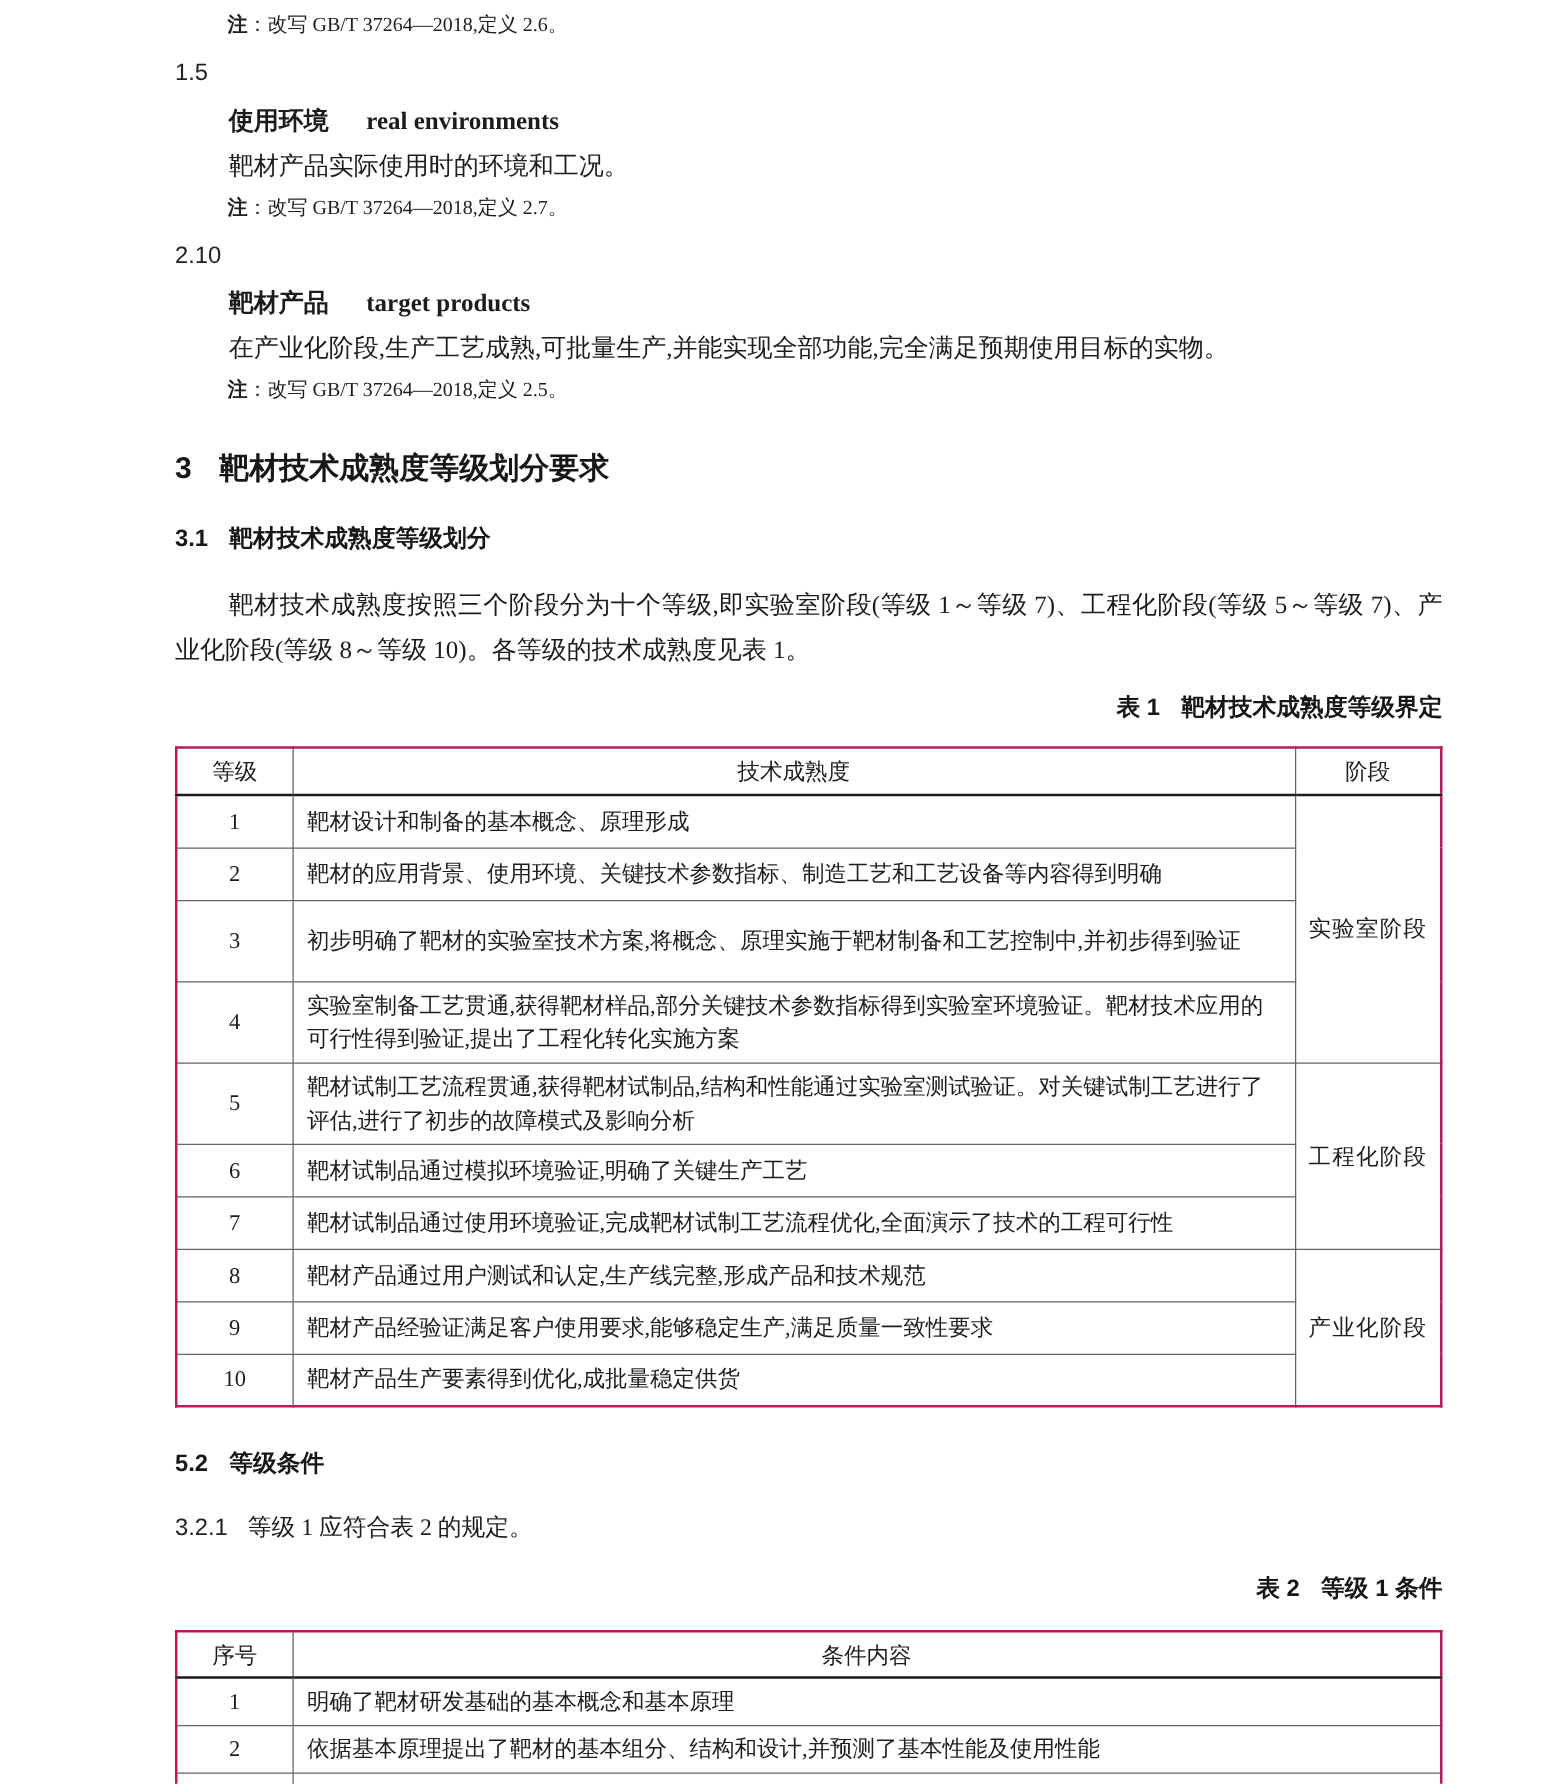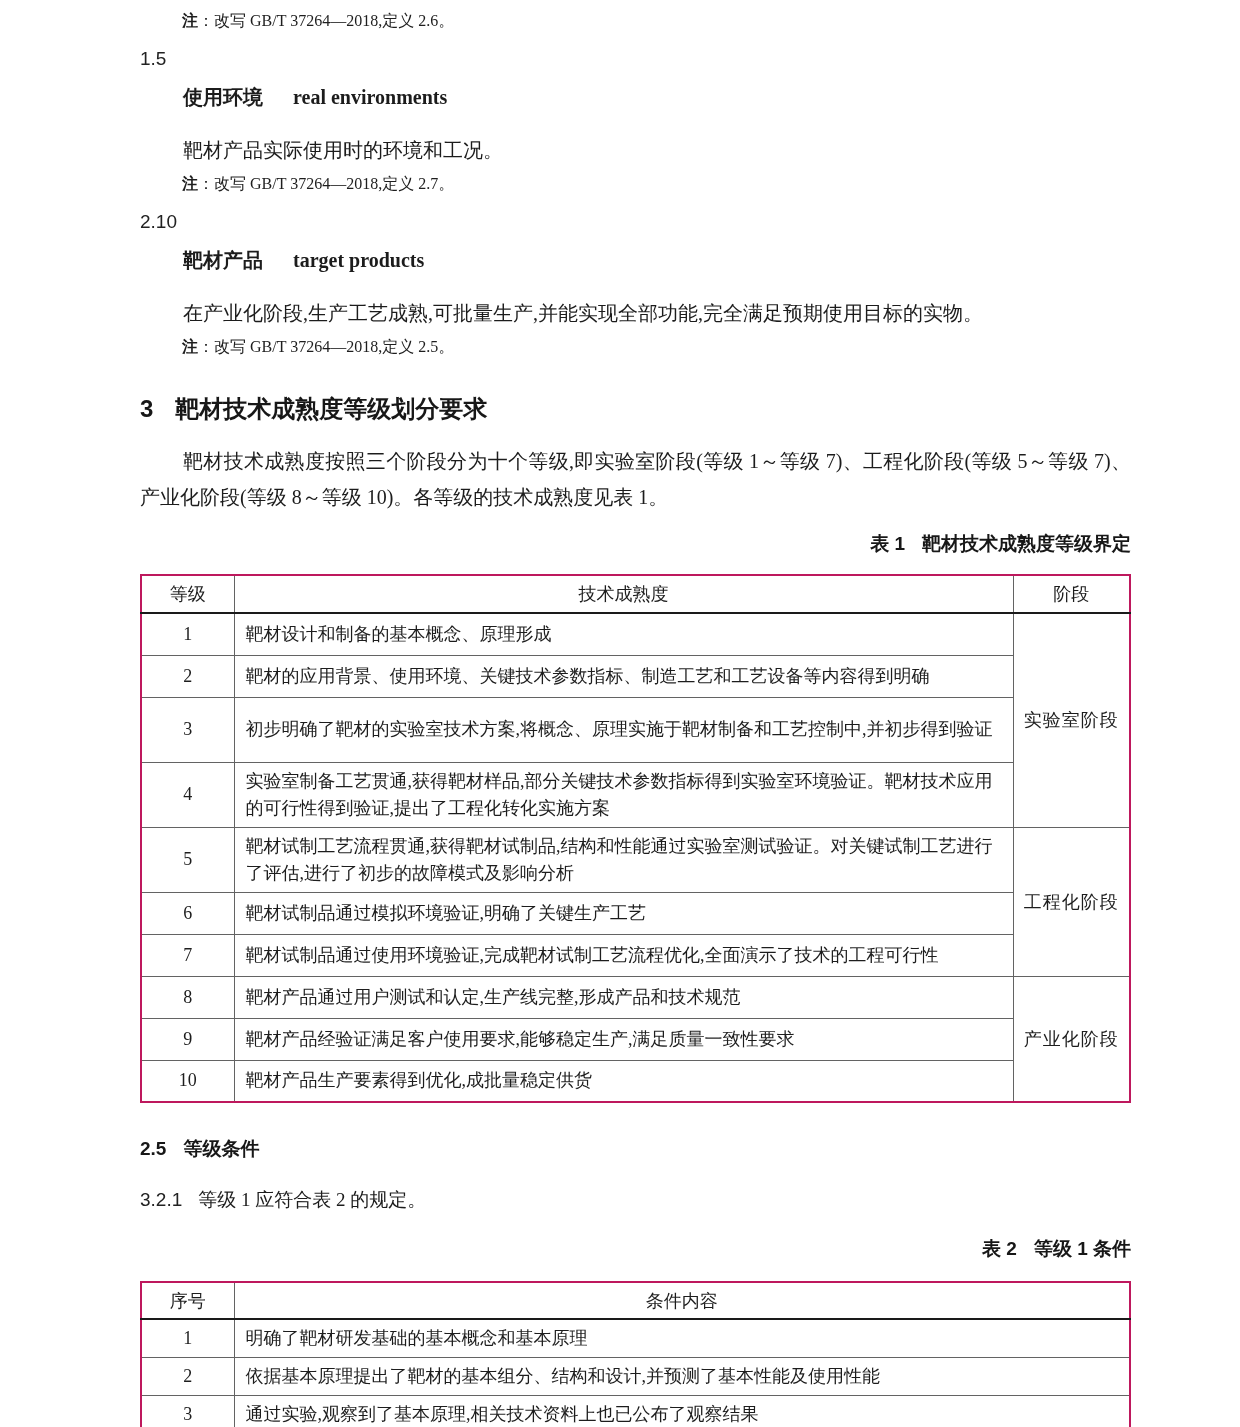--- a/index.html
+++ b/index.html
@@ -3,36 +3,36 @@
 <meta charset="utf-8">
 <style>
   * { margin:0; padding:0; box-sizing:border-box; }
   html,body { background:#ffffff; }
   body {
     width:1240px; height:1427px;
     font-family:"Liberation Serif", serif;
     color:#1c1c1c;
     overflow:hidden;
   }
-  .page { width:1240px; height:1427px; padding:10px 109px 0 140px; position:relative; }
+  .page { width:1240px; height:1427px; padding:10px 86px 0 140px; position:relative; }
 
   
   .note { font-size:16px; line-height:22px; padding-left:42px; color:#1e1e1e; }
   .note-label { font-family:"Liberation Sans", sans-serif; font-weight:700; }
 
   
   .clause-num { font-family:"Liberation Sans", sans-serif; font-size:19px; line-height:24px; margin-top:15px; color:#222; }
 
   
   .term-line { margin-top:13px; padding-left:43px; line-height:27px; }
   .term-zh { font-family:"Liberation Sans", sans-serif; font-weight:700; font-size:20px; }
   .term-en { font-family:"Liberation Serif", serif; font-weight:700; font-size:20px; margin-left:30px; }
 
   
-  .def { margin-top:24px; padding-left:43px; font-size:20px; line-height:28px; }
+  .def { margin-top:7px; padding-left:43px; font-size:20px; line-height:28px; }
   .note-after { margin-top:9px; }
 
   
   .sec-heading { font-family:"Liberation Sans", sans-serif; font-weight:700; color:#171717; }
   .h3  { margin-top:37px; font-size:24px; line-height:27px; }
   .h31 { margin-top:31px; font-size:19px; line-height:26px; }
   .h32 { margin-top:33px; font-size:19px; line-height:26px; }
   .sec-heading .sec-num { margin-right:22px; }
   .h31 .sec-num, .h32 .sec-num { margin-right:17px; }
 
@@ -88,20 +88,21 @@
   <p class="def">靶材产品实际使用时的环境和工况。</p>
   <p class="note note-after"><span class="note-label">注</span><span>：改写 GB/T 37264—2018,定义 2.7。</span></p>
 
   <p class="clause-num">2.10</p>
   <p class="term-line"><span class="term-zh">靶材产品</span><span class="term-en">target products</span></p>
   <p class="def">在产业化阶段,生产工艺成熟,可批量生产,并能实现全部功能,完全满足预期使用目标的实物。</p>
   <p class="note note-after"><span class="note-label">注</span><span>：改写 GB/T 37264—2018,定义 2.5。</span></p>
 
   <h2 class="sec-heading h3"><span class="sec-num">3</span><span>靶材技术成熟度等级划分要求</span></h2>
 
+  <h3 class="sec-heading h31"><span class="sec-num">3.1</span><span>靶材技术成熟度等级划分</span></h3>
 
   <p class="body-para">靶材技术成熟度按照三个阶段分为十个等级,即实验室阶段(等级 1～等级 7)、工程化阶段(等级 5～等级 7)、产业化阶段(等级 8～等级 10)。各等级的技术成熟度见表 1。</p>
 
   <p class="table-caption"><span class="cap-label">表 1</span><span>靶材技术成熟度等级界定</span></p>
 
   <table class="t1">
     <thead>
       <tr>
         <th class="w-level">等级</th>
         <th>技术成熟度</th>
@@ -148,21 +149,21 @@
         <td class="c-level">9</td>
         <td class="c-desc">靶材产品经验证满足客户使用要求,能够稳定生产,满足质量一致性要求</td>
       </tr>
       <tr class="r-single">
         <td class="c-level">10</td>
         <td class="c-desc">靶材产品生产要素得到优化,成批量稳定供货</td>
       </tr>
     </tbody>
   </table>
 
-  <h3 class="sec-heading h32"><span class="sec-num">2.5</span><span>等级条件</span></h3>
+  <h3 class="sec-heading h32"><span class="sec-num">5.2</span><span>等级条件</span></h3>
 
   <p class="h321"><span class="sec-num">3.2.1</span><span>等级 1 应符合表 2 的规定。</span></p>
 
   <p class="table-caption t2cap"><span class="cap-label">表 2</span><span>等级 1 条件</span></p>
 
   <table class="t2">
     <thead>
       <tr>
         <th class="w-level">序号</th>
         <th>条件内容</th>

